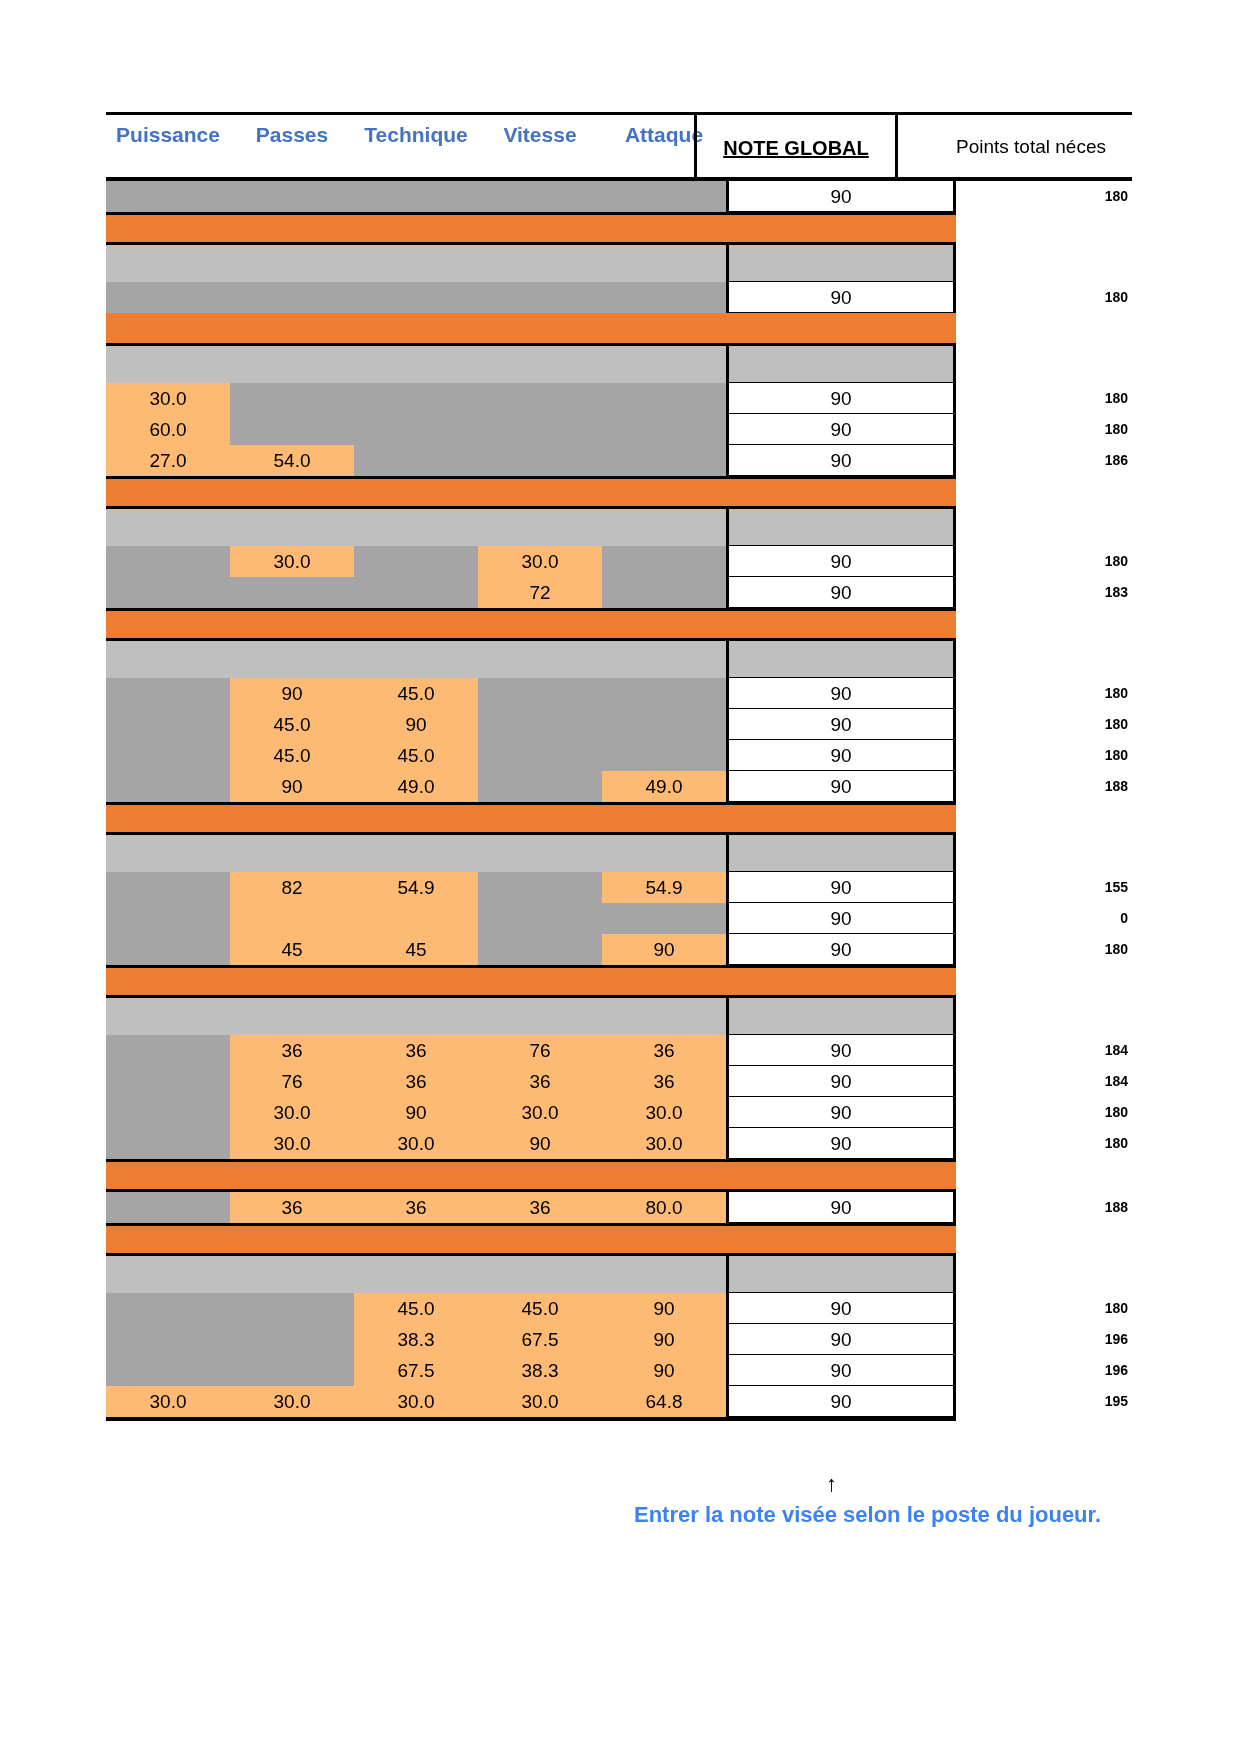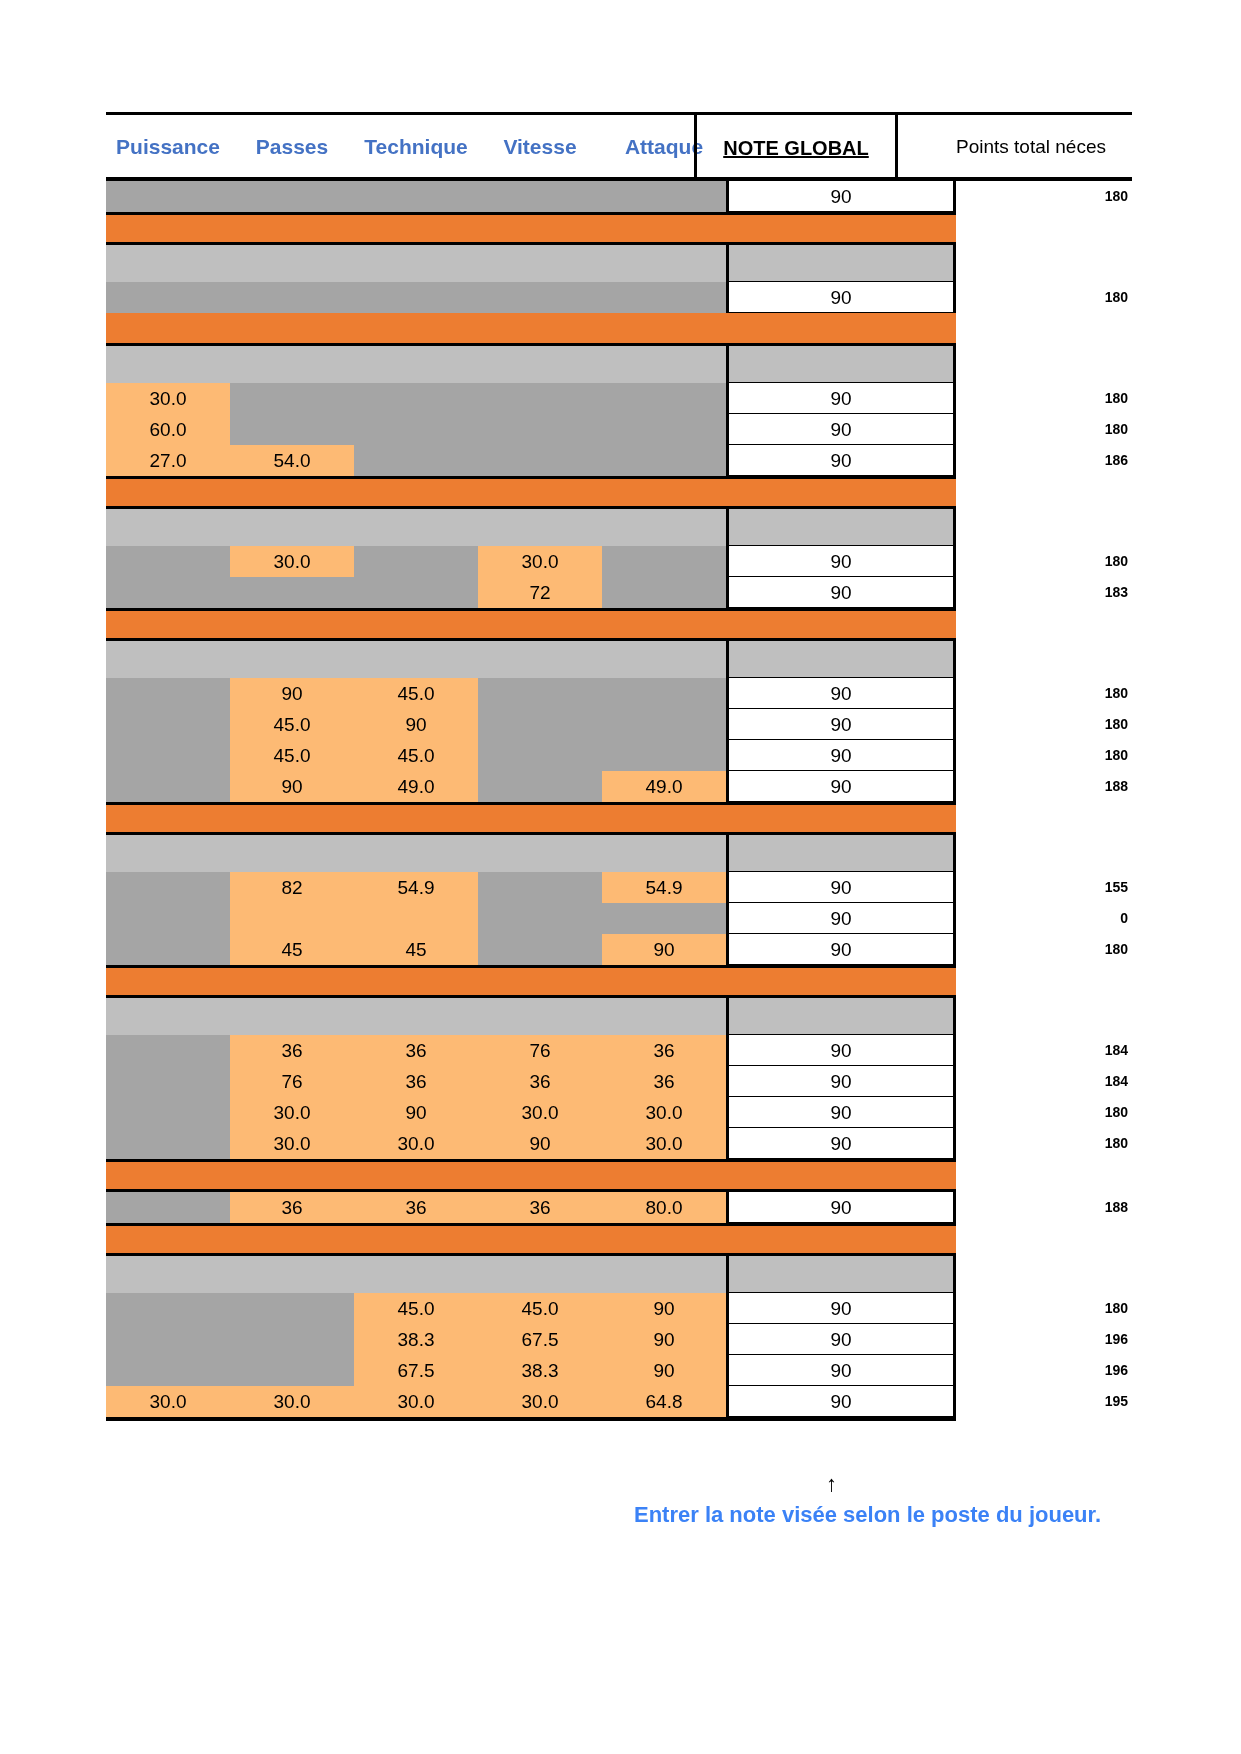--- a/index.html
+++ b/index.html
@@ -1,21 +1,21 @@
 <!DOCTYPE html>
 <html><head>
 <meta charset="utf-8">
 <style>
   html, body { margin:0; padding:0; background:#ffffff; }
   body { width:1241px; height:1754px; position:relative; overflow:hidden;
          font-family:"Liberation Sans", "DejaVu Sans", sans-serif; color:#000; }
   .sheet { position:absolute; left:106px; top:112px; width:1026px; }
   .hdr { position:relative; height:69px; border-top:3px solid #000; border-bottom:4px solid #000; box-sizing:border-box; }
   .hdr .cols { position:absolute; left:0; top:0; width:620px; height:100%; display:flex; }
-  .hdr .col { width:124px; text-align:center; color:#4472c4; font-weight:bold; font-size:21px; padding-top:20px; }
+  .hdr .col { width:124px; text-align:center; color:#4472c4; font-weight:bold; font-size:21px; padding-top:8px; }
   .hdr .note { position:absolute; left:588px; top:-3px; width:204px; height:69px; box-sizing:border-box;
                border:3px solid #000; border-bottom:none; display:flex; align-items:center; justify-content:center;
                font-weight:bold; font-size:20px; text-decoration:underline; }
   .hdr .pts { position:absolute; left:850px; top:-3px; width:176px; height:69px; box-sizing:border-box;
               border-top:1.5px solid #000; display:flex; align-items:center; padding-left:0; font-size:19px;
               white-space:nowrap; overflow:hidden; }
   .hdr .pts-bottom { position:absolute; left:850px; bottom:-4px; width:176px; border-bottom:1.5px solid #000; }
 
   .row { position:relative; height:31px; display:flex; }
   .row .c { width:124px; height:100%; box-sizing:border-box; text-align:center; font-size:19px; line-height:31px; }

